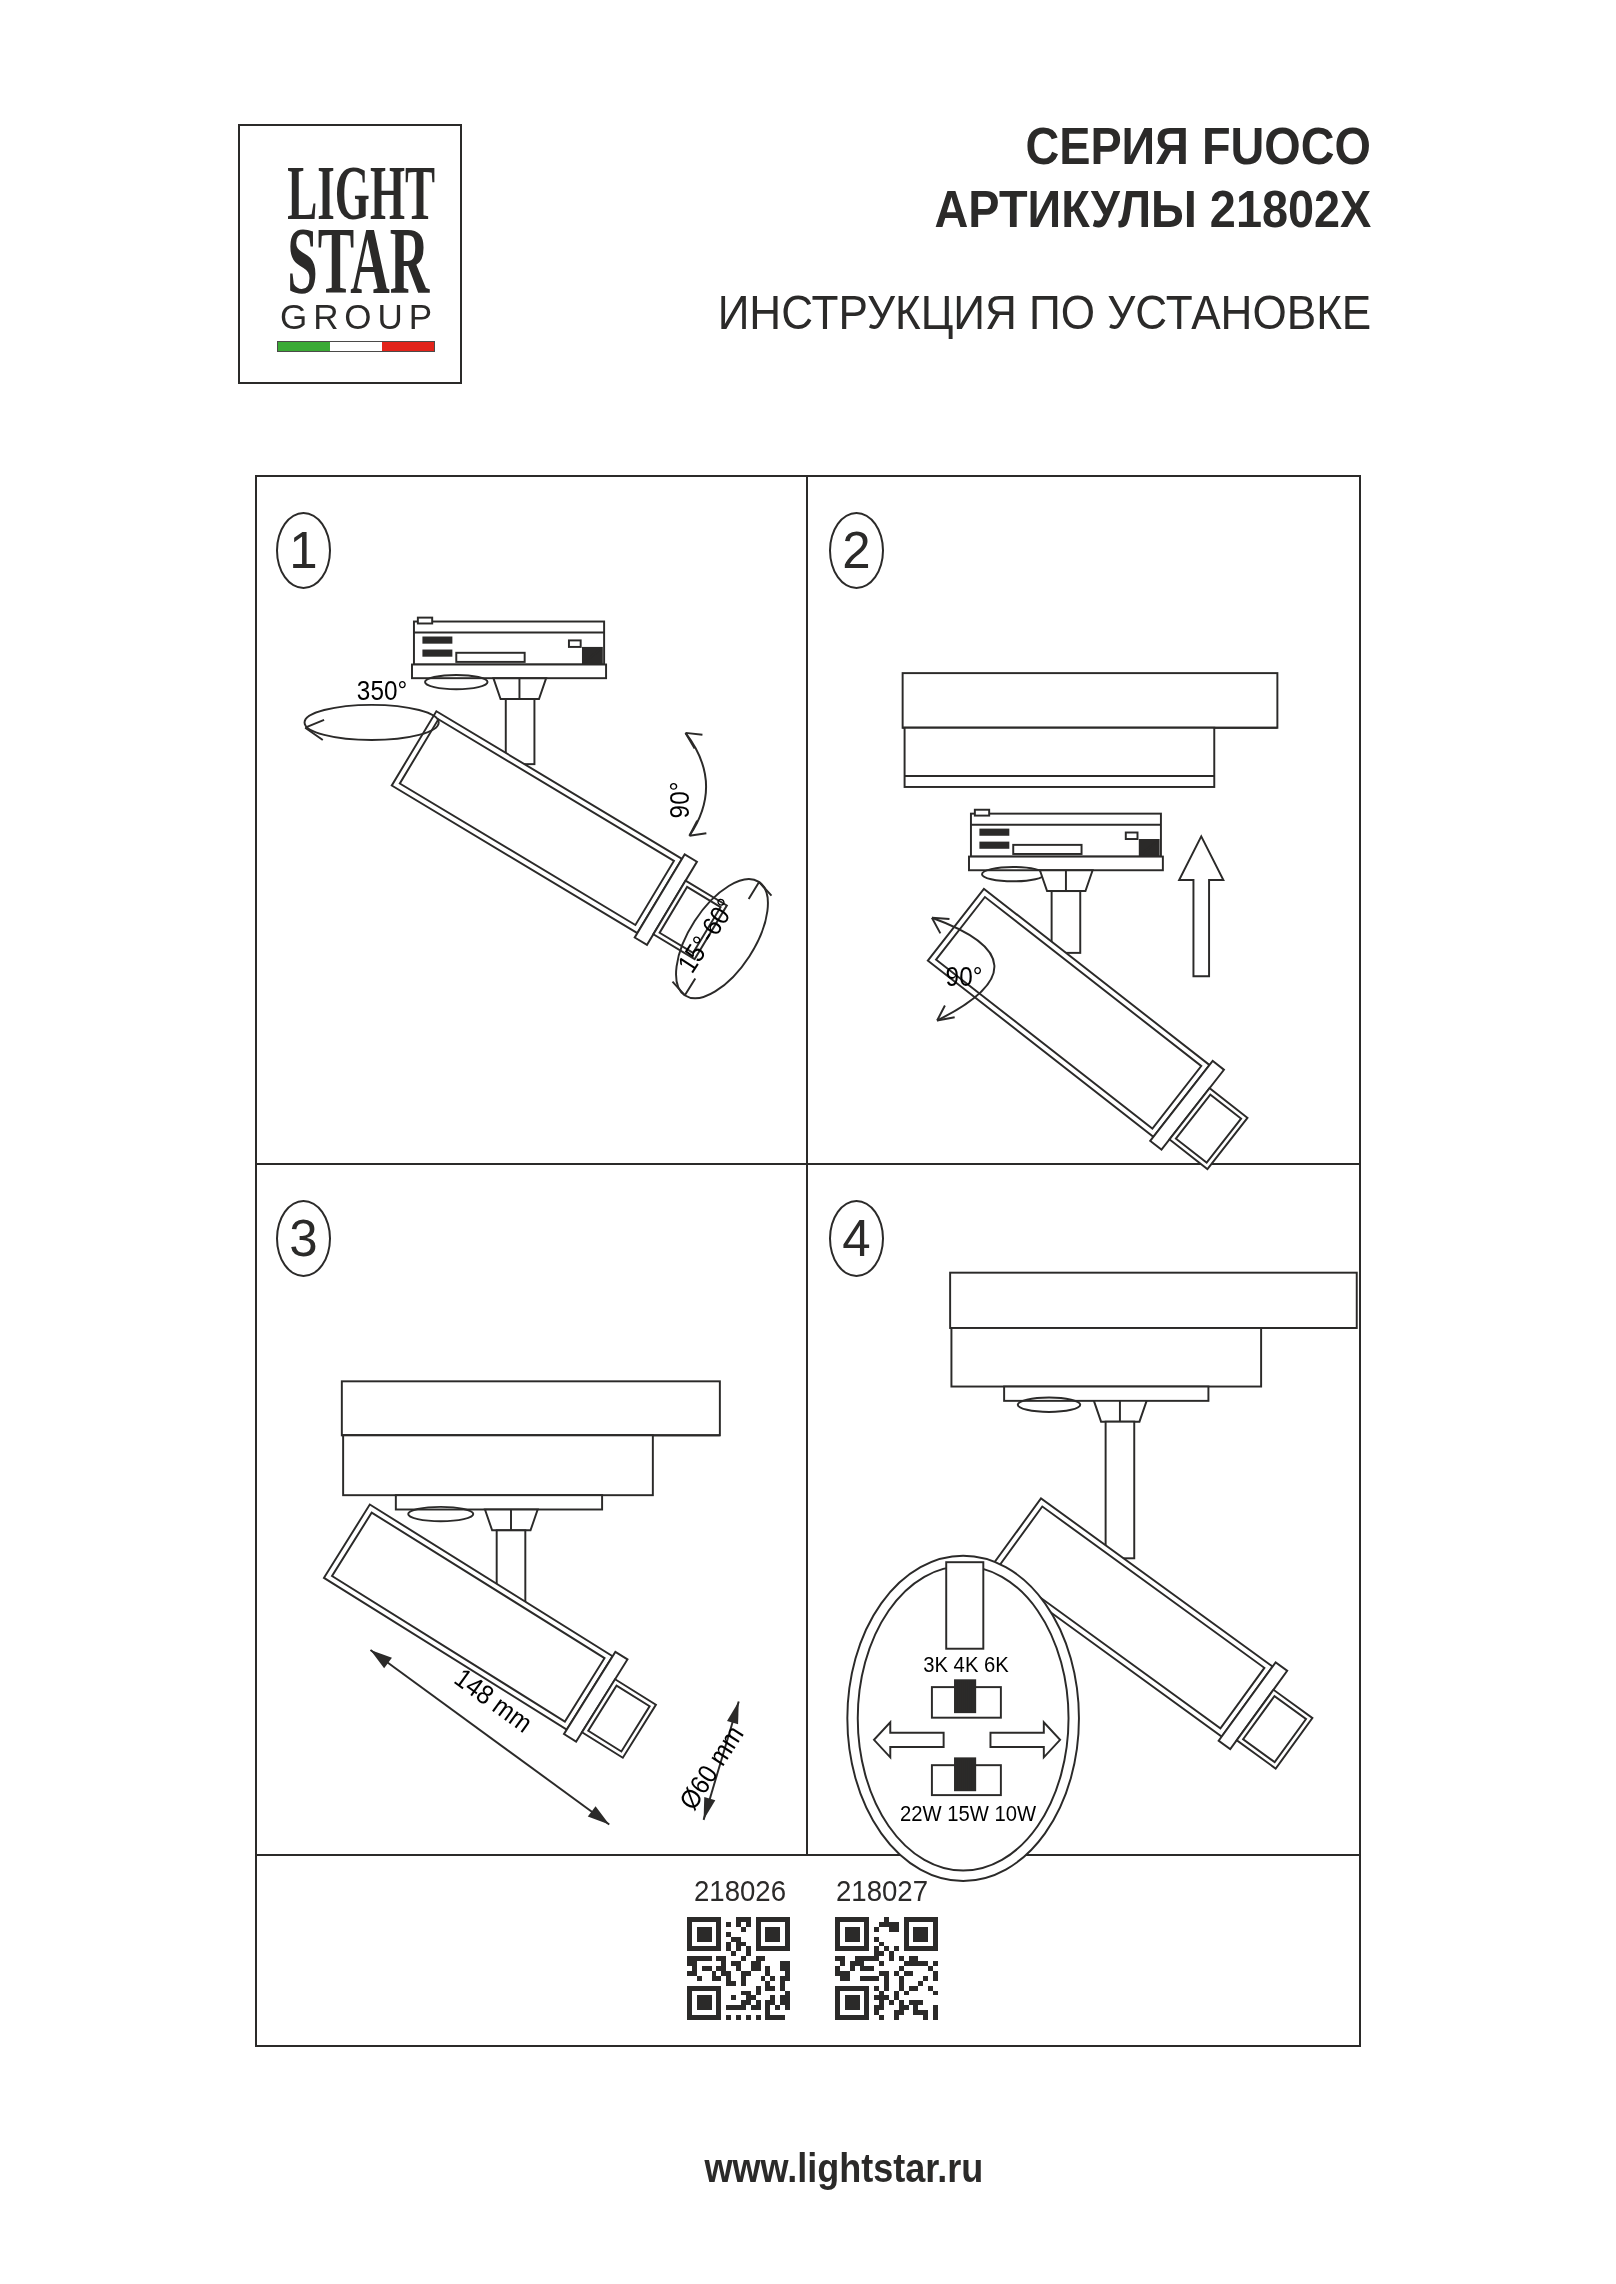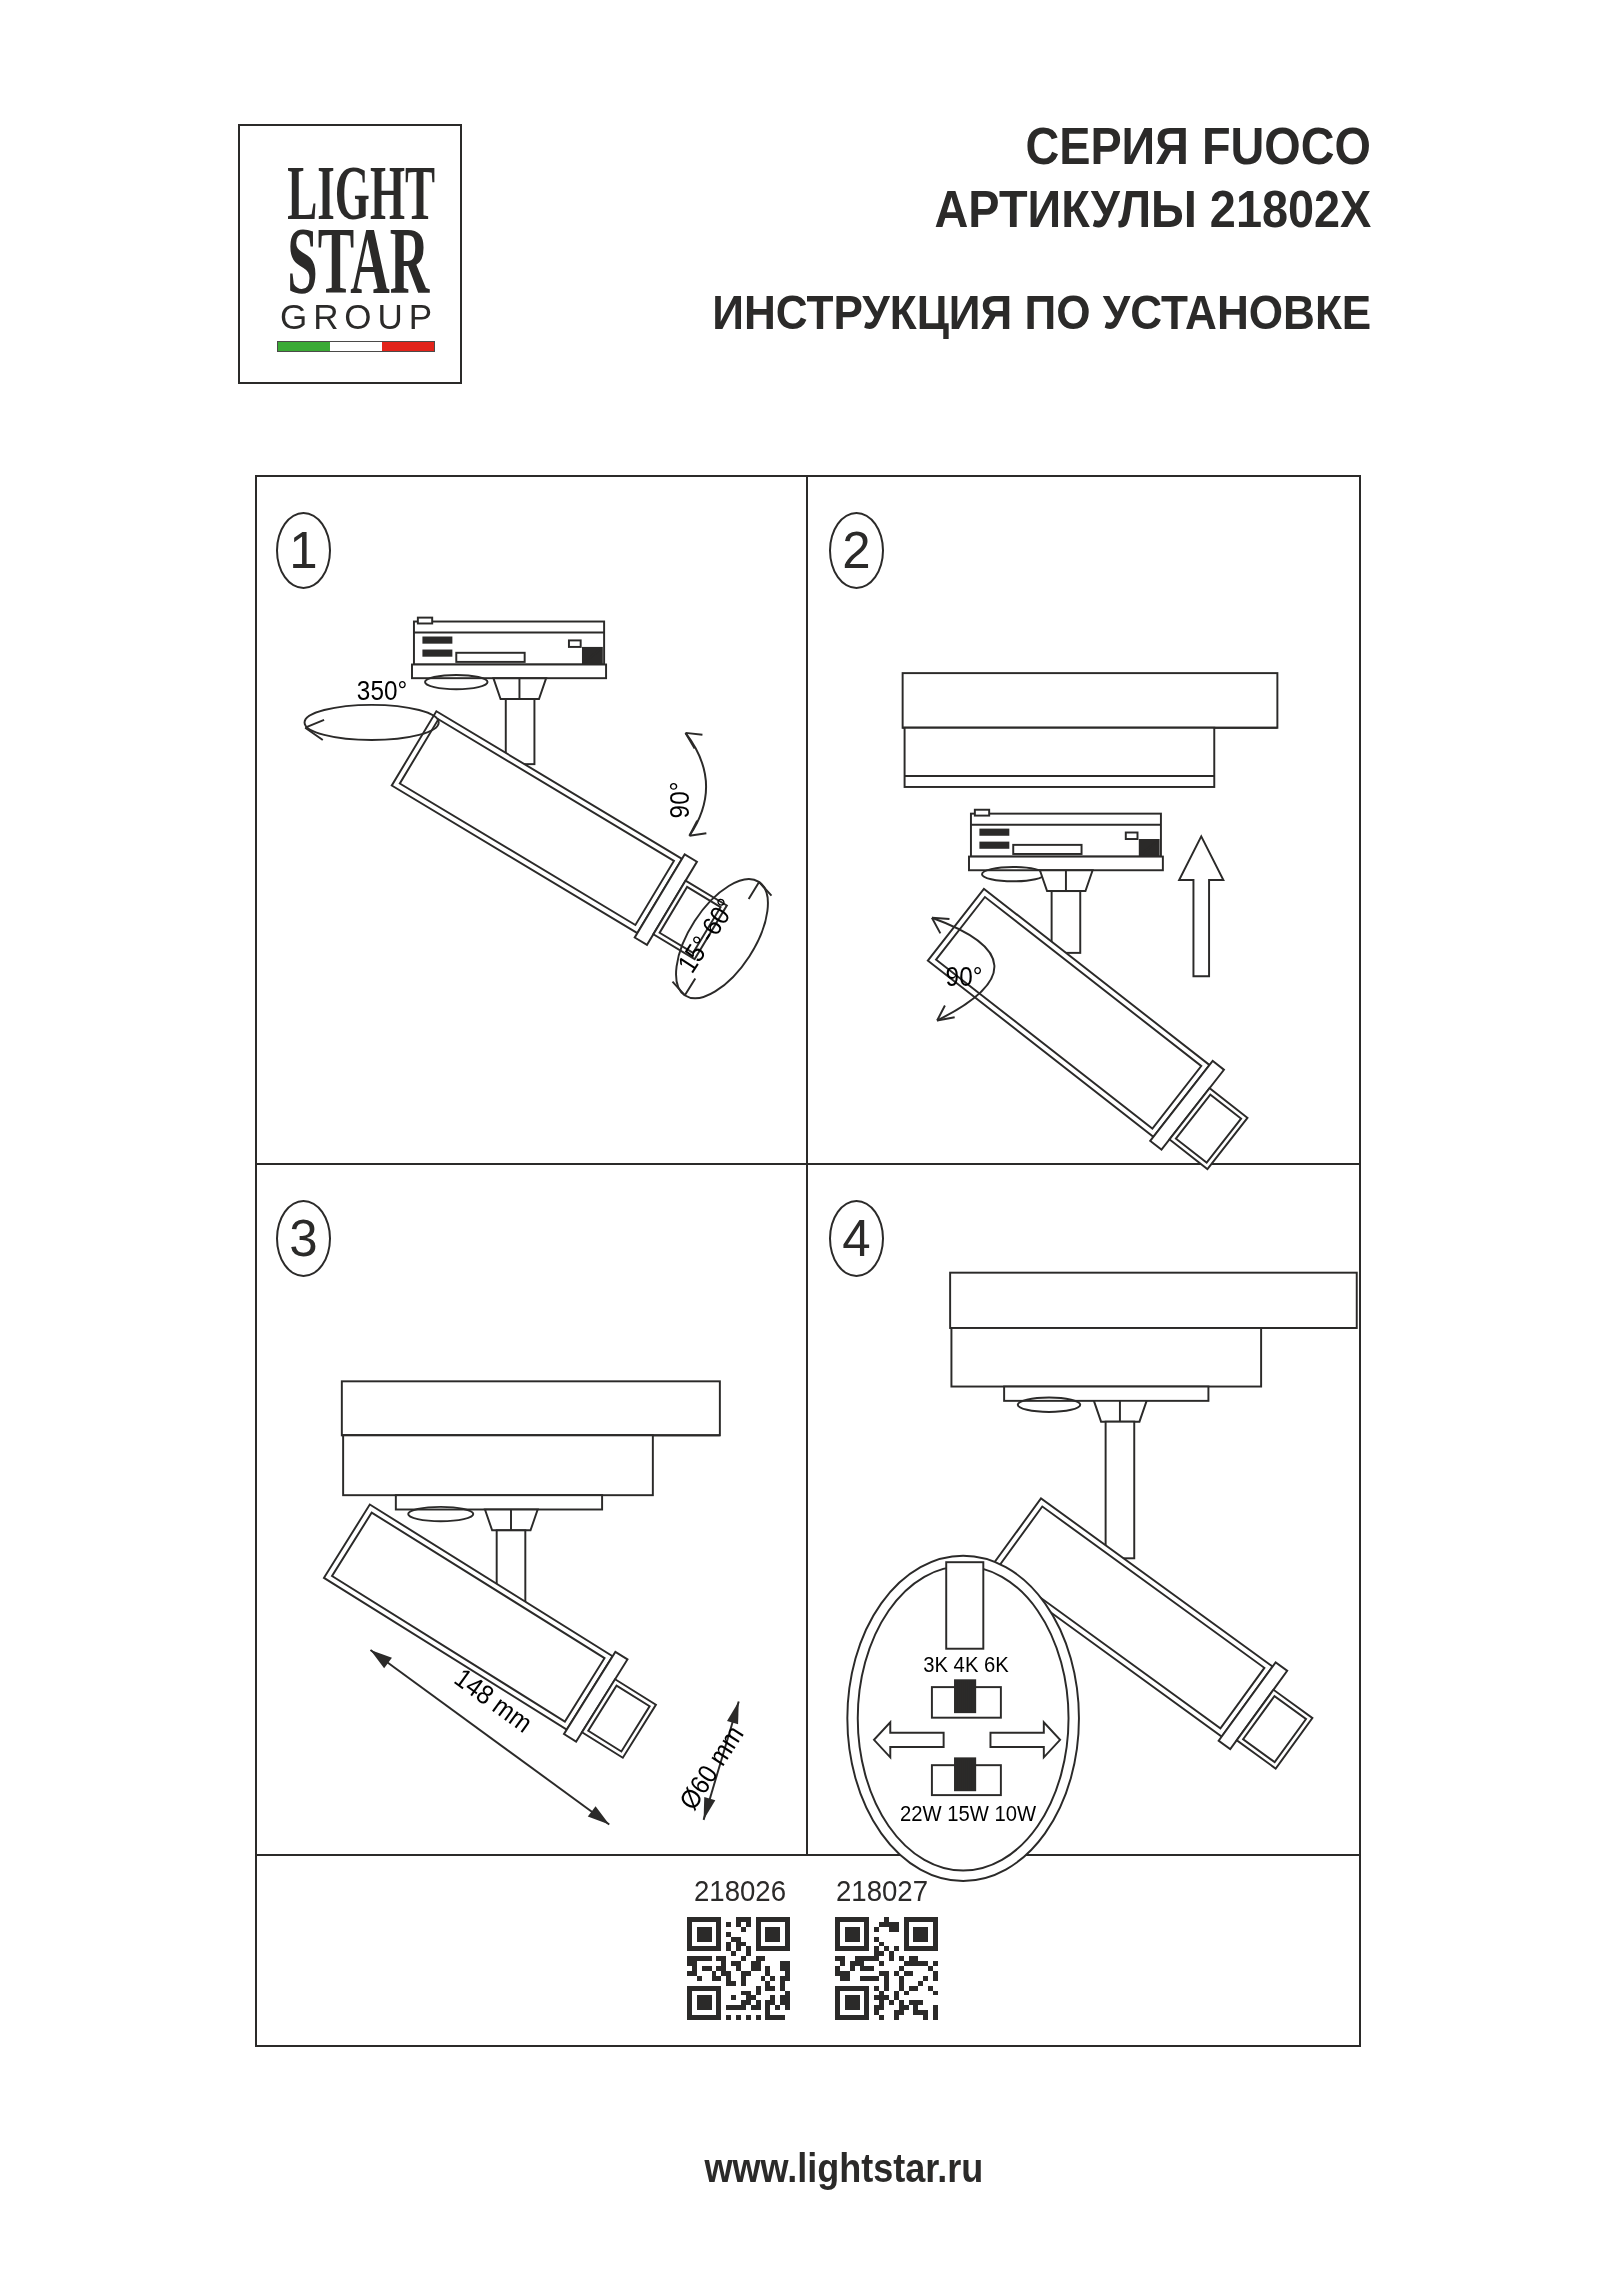--- a/index.html
+++ b/index.html
@@ -11,21 +11,21 @@
   .logo-word{position:absolute;width:100%;text-align:center;font-family:"Liberation Serif",serif;
              font-weight:bold;white-space:nowrap;}
   .lw1{top:27px;font-size:79px;line-height:1;transform:scaleX(.57);}
   .lw2{top:87px;font-size:96px;line-height:1;transform:scaleX(.57);}
   .lw3{position:absolute;top:171px;width:100%;text-align:center;font-family:"Liberation Sans",sans-serif;
        font-weight:400;font-size:35px;letter-spacing:5.9px;padding-left:18px;box-sizing:border-box;white-space:nowrap;}
   #flag{left:37px;top:215px;width:156px;height:9px;border:1.3px solid #4b4a49;display:flex;}
   #flag span{flex:1 1 33%;height:100%;}
   
   #title-a{left:586px;top:115px;width:785px;text-align:right;font-weight:bold;font-size:52px;line-height:63px;}
-  #title-b{left:586px;top:285px;width:785px;text-align:right;font-weight:bold;font-size:49px;line-height:55px;}
+  #title-b{left:586px;top:285px;width:785px;text-align:right;font-weight:normal;font-size:49px;line-height:55px;}
   .tline{display:inline-block;transform:scaleX(.9);transform-origin:100% 50%;white-space:nowrap;}
   
   .tborder{border:2px solid #2b2a29;box-sizing:border-box;}
   #grid-outer{left:255px;top:475px;width:1106px;height:1572px;}
   #vdiv{left:806px;top:475px;width:2px;height:1380px;background:#2b2a29;}
   #hdiv1{left:255px;top:1163px;width:1106px;height:2px;background:#2b2a29;}
   #hdiv2{left:255px;top:1854px;width:1106px;height:2px;background:#2b2a29;}
   
   .num{width:55px;height:77px;border:2.6px solid #2b2a29;border-radius:50%;box-sizing:border-box;
        display:flex;align-items:center;justify-content:center;font-size:51px;font-weight:400;}

